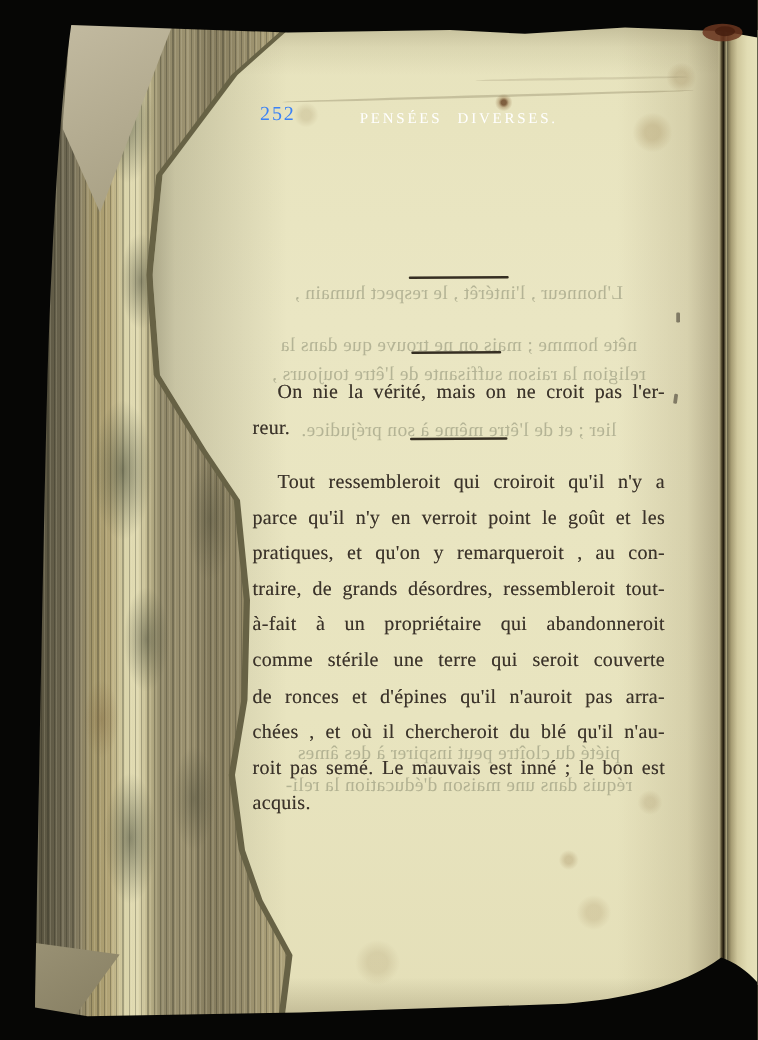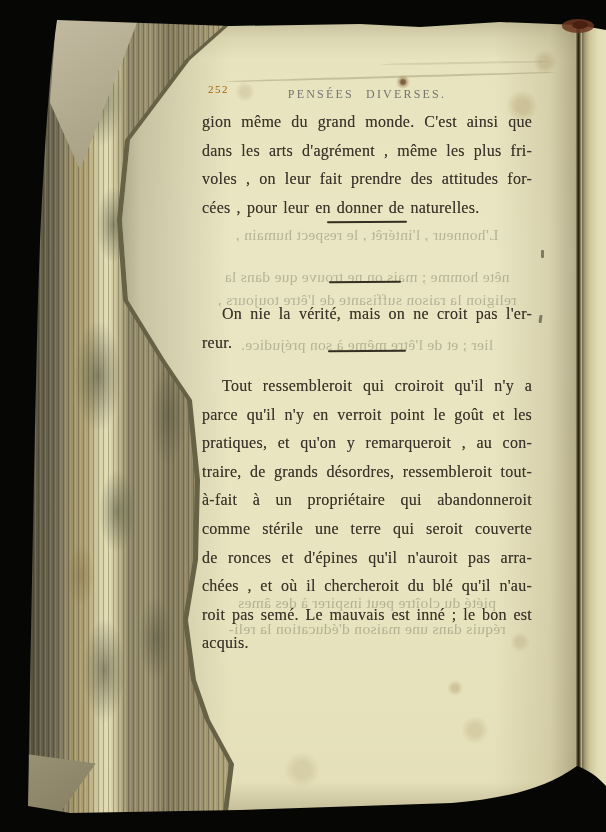--- a/index.html
+++ b/index.html
@@ -65,24 +65,24 @@
   .gutter-line{
     position:absolute;left:575px;top:22px;width:7px;height:768px;z-index:5;
     background:linear-gradient(90deg,#cdc69c,#4a4028 35%,#201a0e 55%,#8a8260 80%,#cdc69c);
   }
   .facing-page{
     position:absolute;left:582px;top:24px;width:24px;height:764px;z-index:5;
     background:linear-gradient(90deg,#6f6748 0,#a79d74 3px,#cfc79c 8px,#e2ddb4 16px,#e6e1ba 100%);
   }
   
   .content{position:absolute;left:0;top:0;width:606px;height:832px;z-index:6;color:#3b332a;}
-  .pagenum{position:absolute;left:208px;top:83px;font-size:11px;letter-spacing:1.5px;color:#a16207;}
+  .pagenum{position:absolute;left:208px;top:83px;font-size:16px;letter-spacing:1.5px;color:#3b82f6;}
   .runhead{
     position:absolute;left:202px;top:87px;width:330px;text-align:center;
-    font-size:12px;letter-spacing:2.2px;word-spacing:7px;color:#737373;white-space:nowrap;
+    font-size:12px;letter-spacing:2.2px;word-spacing:7px;color:#ffffff;white-space:nowrap;
   }
   .para{position:absolute;left:202px;width:330px;line-height:28.6px;font-size:16px;letter-spacing:0.25px;word-spacing:1.8px;text-shadow:0 0 0.4px rgba(59,51,42,0.55);}
   .p1{top:108px;} .p2{top:242px;} .p3{top:300px;} .p4{top:372px;}
   .jl{text-align:justify;text-align-last:justify;white-space:nowrap;}
   .ll{text-align:left;white-space:nowrap;}
   .ind{text-indent:20px;}
   .rule{position:absolute;height:2px;background:#352e22;border-radius:1px;z-index:6;}
   .r1{left:327px;top:221px;width:80px;transform:rotate(-0.4deg);}
   .r2{left:329px;top:281px;width:72px;transform:rotate(-0.4deg);}
   .r3{left:328px;top:350px;width:78px;transform:rotate(-0.4deg);}
@@ -106,26 +106,20 @@
 <div class="page"></div>
 <div class="top-crease crease1"></div>
 <div class="top-crease crease2"></div>
 <div class="gutter-line"></div>
 <div class="facing-page"></div>
 
 <div class="content">
   <div class="pagenum">252</div>
   <div class="runhead">PENSÉES DIVERSES.</div>
 
-  <div class="para p1">
-    <div class="jl">gion même du grand monde. C'est ainsi que</div>
-    <div class="jl">dans les arts d'agrément , même les plus fri-</div>
-    <div class="jl">voles , on leur fait prendre des attitudes for-</div>
-    <div class="ll">cées , pour leur en donner de naturelles.</div>
-  </div>
 
   <div class="rule r1"></div>
 
 
   <div class="rule r2"></div>
 
   <div class="para p3">
     <div class="jl ind">On nie la vérité, mais on ne croit pas l'er-</div>
     <div class="ll">reur.</div>
   </div>

